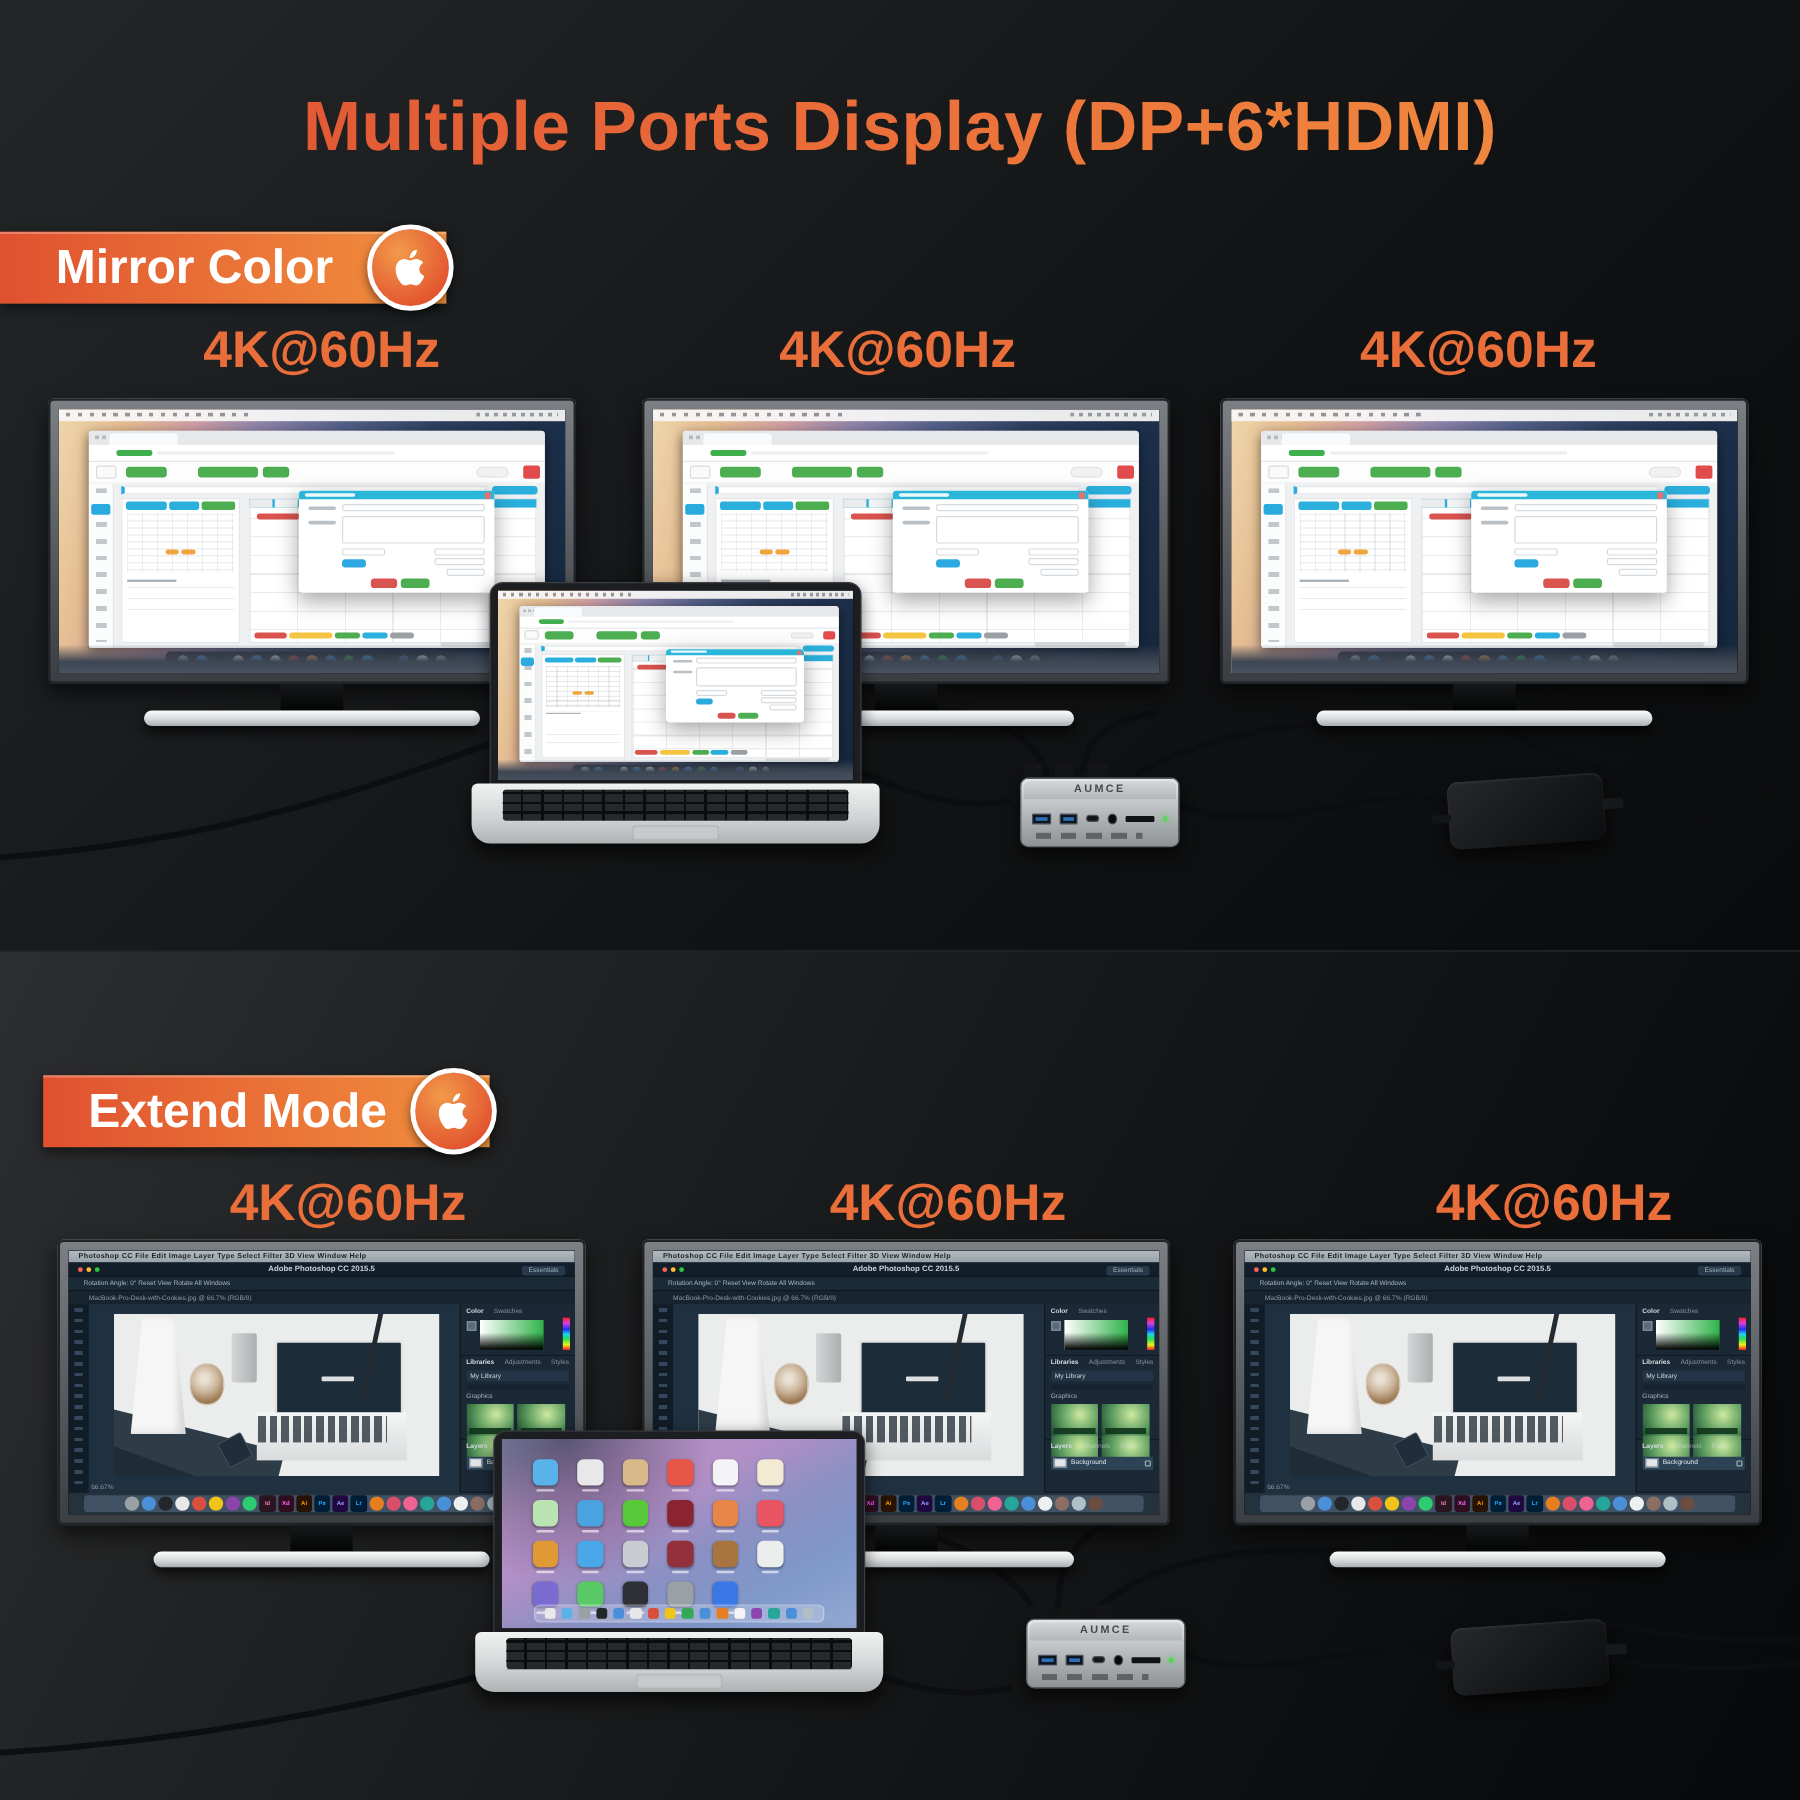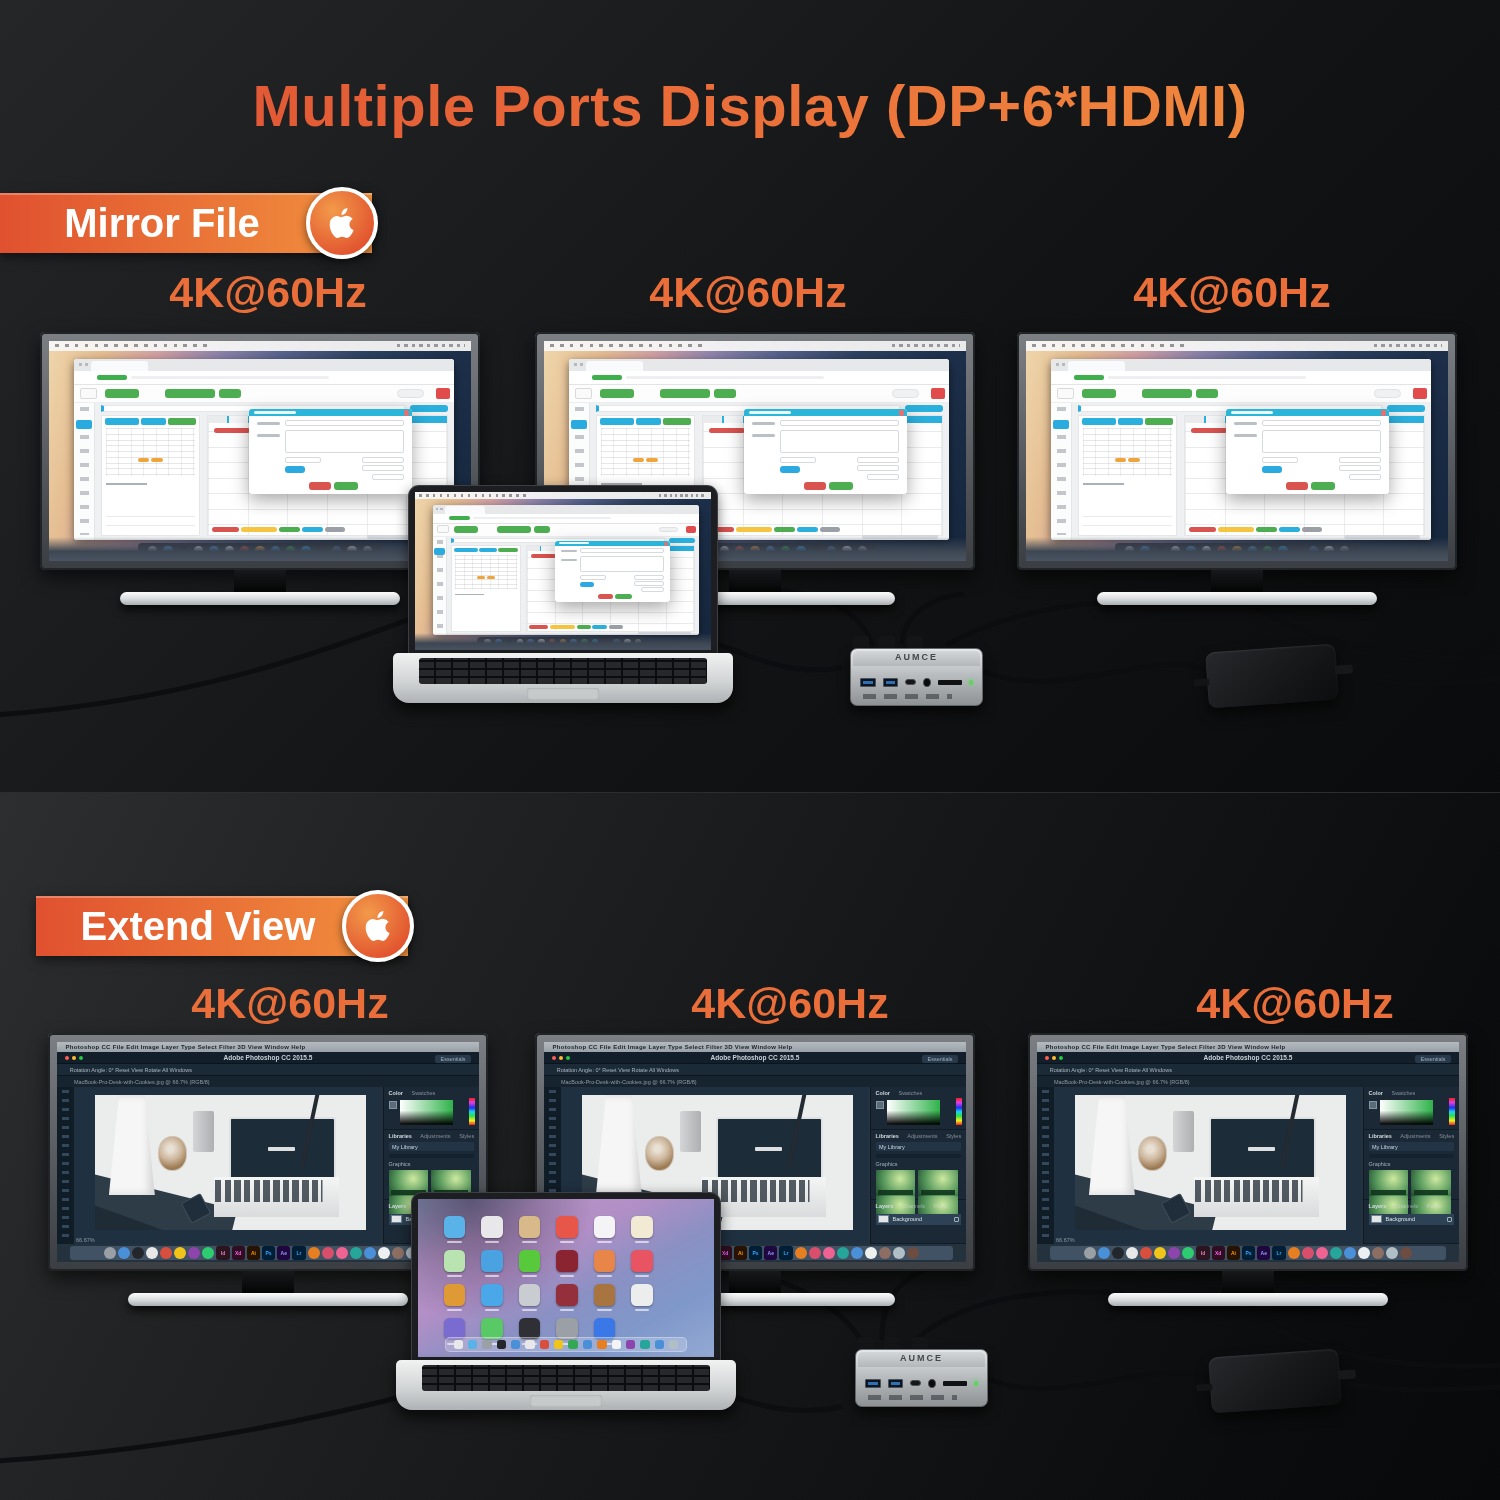--- a/index.html
+++ b/index.html
@@ -260,21 +260,21 @@
 </style>
 </head>
 <body>
 
 <div class="stage">
 
   <div class="sec sec-top">
     <div class="page-title">Multiple Ports Display (DP+6*HDMI)</div>
 
     <div class="badge" style="left:0;top:193px;width:372px;">
-      <span class="label">Mirror File</span>
+      <span class="label">Mirror Color</span>
       <span class="apple-circle">
         <svg viewBox="0 0 24 24">
             <path d="M16.7 12.9c0-2.3 1.9-3.4 2-3.5-1.1-1.6-2.8-1.8-3.4-1.9-1.4-.1-2.8.8-3.5.8-.7 0-1.8-.8-3-.8-1.5 0-3 .9-3.8 2.3-1.6 2.8-.4 7 1.2 9.3.8 1.1 1.7 2.4 2.9 2.3 1.2 0 1.6-.7 3-.7s1.8.7 3 .7c1.3 0 2.1-1.1 2.9-2.3.9-1.3 1.3-2.6 1.3-2.7-.1 0-2.6-1-2.6-3.5zM14.4 5.6c.6-.8 1.1-1.9 1-3-.9 0-2.1.6-2.7 1.4-.6.7-1.2 1.9-1 3 1 .1 2.1-.6 2.7-1.4z"></path>
           </svg>
       </span>
     </div>
 
     <div class="res" style="left:118px;top:268px;">4K@60Hz</div>
     <div class="res" style="left:598px;top:268px;">4K@60Hz</div>
     <div class="res" style="left:1082px;top:268px;">4K@60Hz</div>
@@ -661,21 +661,21 @@
         </div>
         <div class="dd-labels"></div>
       </div>
     </div>
 
     <div class="brick" style="left:1207px;top:648px;"></div>
   </div>
 
   <div class="sec sec-bottom">
     <div class="badge" style="left:36px;top:103px;width:372px;">
-      <span class="label">Extend View</span>
+      <span class="label">Extend Mode</span>
       <span class="apple-circle">
         <svg viewBox="0 0 24 24">
             <path d="M16.7 12.9c0-2.3 1.9-3.4 2-3.5-1.1-1.6-2.8-1.8-3.4-1.9-1.4-.1-2.8.8-3.5.8-.7 0-1.8-.8-3-.8-1.5 0-3 .9-3.8 2.3-1.6 2.8-.4 7 1.2 9.3.8 1.1 1.7 2.4 2.9 2.3 1.2 0 1.6-.7 3-.7s1.8.7 3 .7c1.3 0 2.1-1.1 2.9-2.3.9-1.3 1.3-2.6 1.3-2.7-.1 0-2.6-1-2.6-3.5zM14.4 5.6c.6-.8 1.1-1.9 1-3-.9 0-2.1.6-2.7 1.4-.6.7-1.2 1.9-1 3 1 .1 2.1-.6 2.7-1.4z"></path>
           </svg>
       </span>
     </div>
 
     <div class="res" style="left:140px;top:186px;">4K@60Hz</div>
     <div class="res" style="left:640px;top:186px;">4K@60Hz</div>
     <div class="res" style="left:1145px;top:186px;">4K@60Hz</div>

